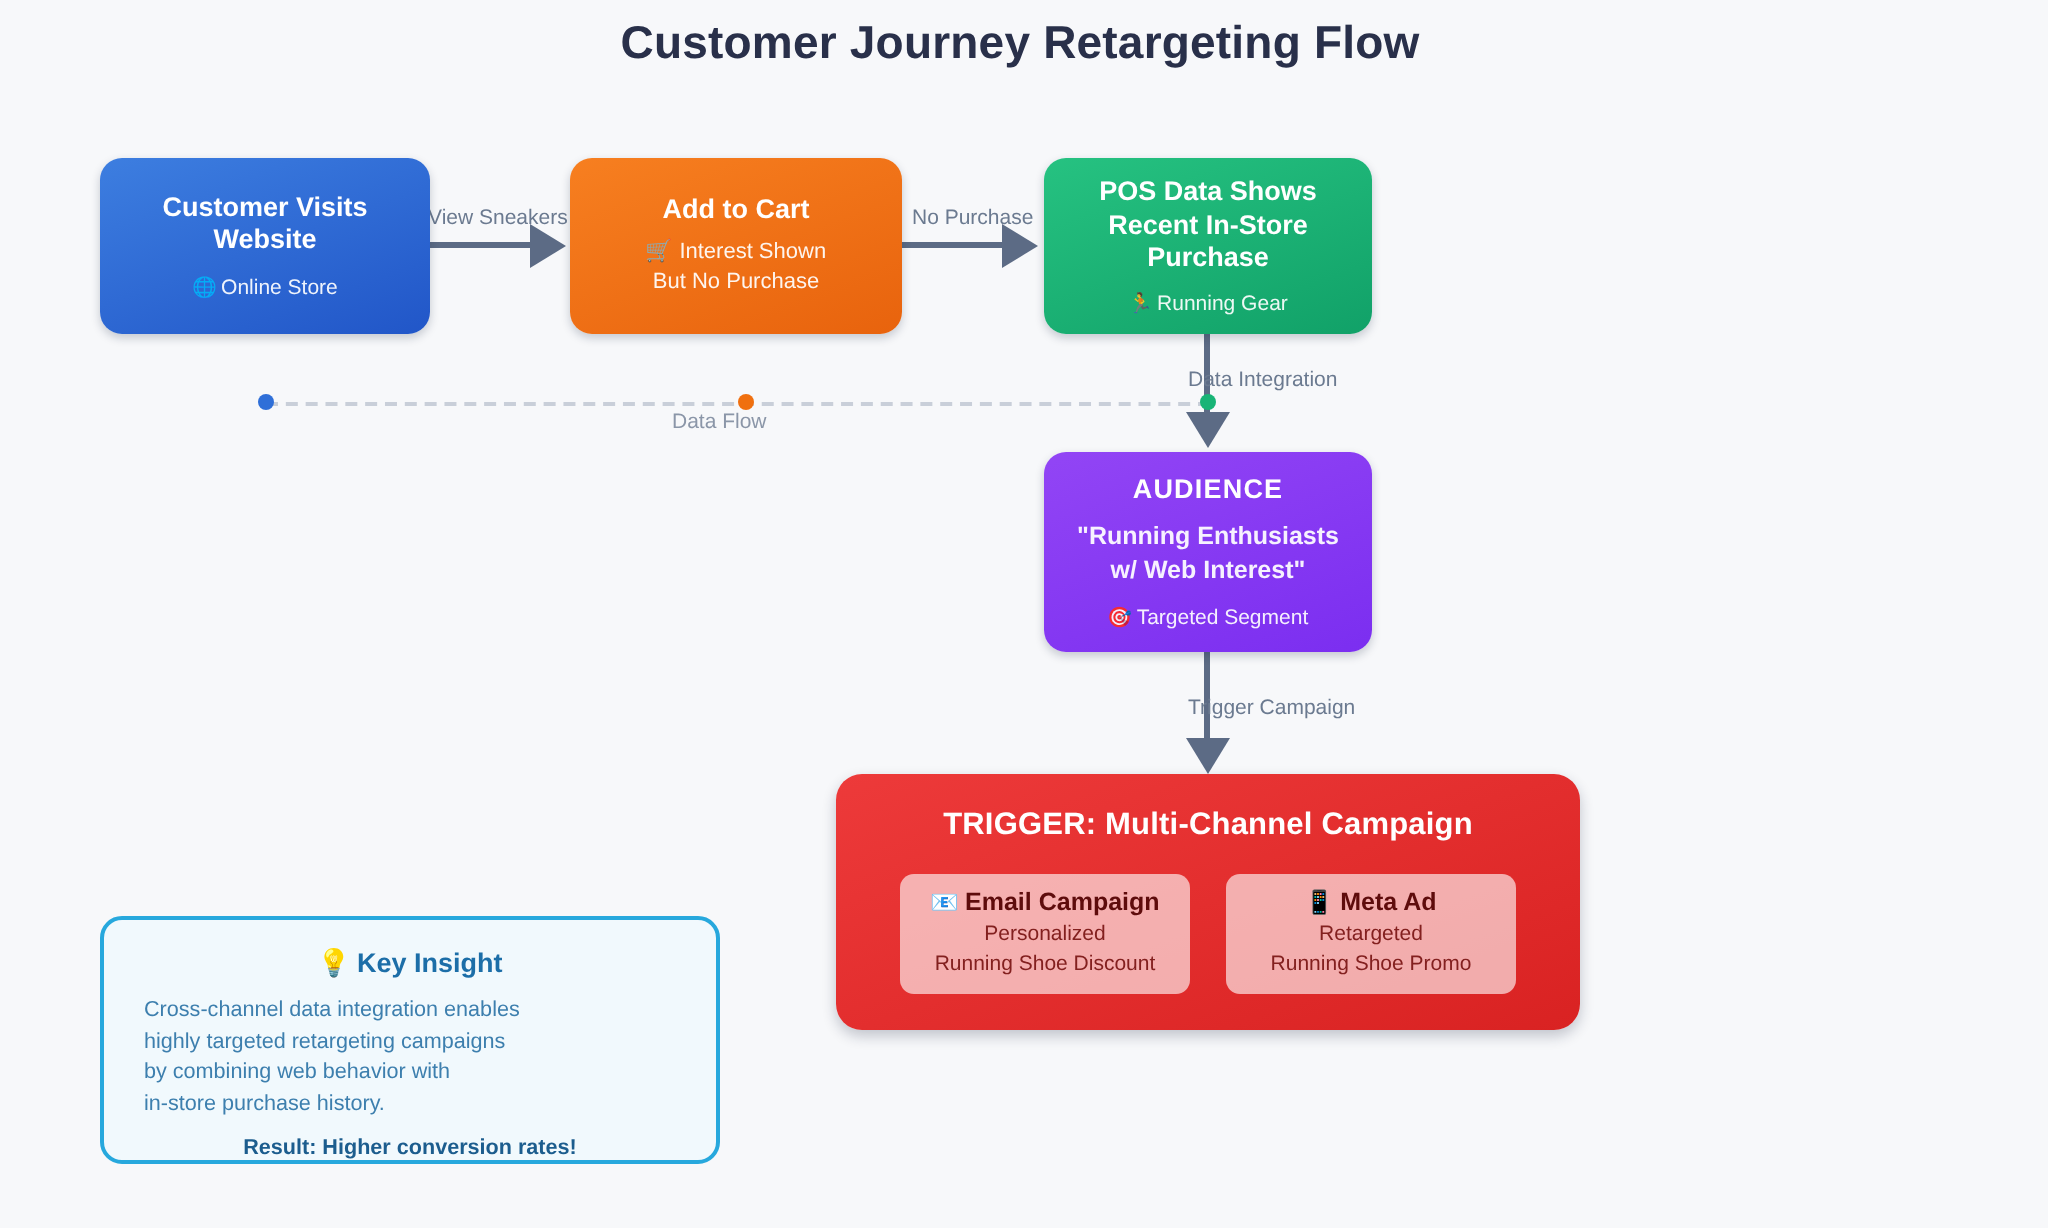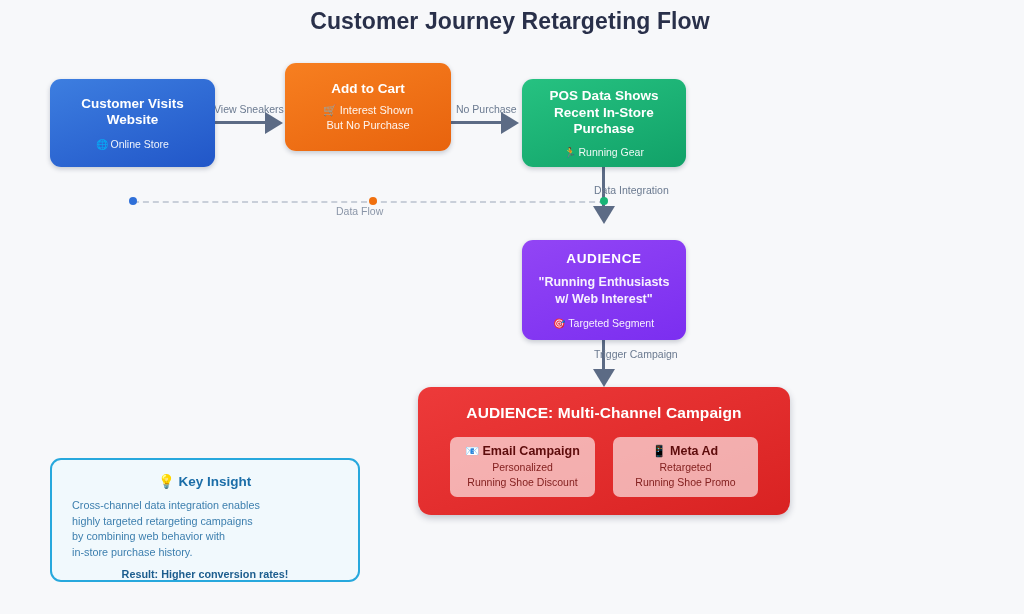--- a/index.html
+++ b/index.html
@@ -30,25 +30,25 @@
     box-shadow: 0 2px 5px rgba(20,30,60,.22);
     padding: 6px 8px;
   }
   .node .nd-title { font-size: 13.5px; font-weight: bold; line-height: 16px; }
   .node .nd-sub   { font-size: 11px; line-height: 15px; color: rgba(255,255,255,.93); }
   .node .nd-tag   { font-size: 10.5px; color: rgba(255,255,255,.92); margin-top: 4px; }
   .nd-tag .emo { font-size: 10px; margin-right: 2px; }
 
   #node-web    { left: 50px;  top: 79px;  width: 165px; height: 88px;
                  background: linear-gradient(160deg,#3d7ee0 0%,#2156c8 100%); }
-  #node-cart   { left: 285px; top: 63px;  width: 166px; height: 88px;
+  #node-cart   { left: 285px; top: 79px;  width: 166px; height: 88px;
                  background: linear-gradient(160deg,#f77f20 0%,#e8630d 100%); }
   #node-pos    { left: 522px; top: 79px;  width: 164px; height: 88px;
                  background: linear-gradient(160deg,#26c281 0%,#11a168 100%); }
-  #node-aud    { left: 522px; top: 240px; width: 164px; height: 100px;
+  #node-aud    { left: 522px; top: 226px; width: 164px; height: 100px;
                  background: linear-gradient(160deg,#9245f5 0%,#7b2ef0 100%); }
   #node-web .nd-title { margin-bottom: 6px; }
   #node-aud .nd-title { letter-spacing: .6px; margin-bottom: 7px; font-size: 13.5px; }
   #node-aud .nd-sub   { font-size: 12.5px; font-weight: bold; line-height: 17px; }
   #node-aud .nd-tag   { margin-top: 9px; }
   #node-pos .nd-title { line-height: 16.5px; }
   #node-pos .nd-tag   { margin-top: 8px; }
   #node-cart .nd-title { margin-bottom: 6px; }
 
   
@@ -173,21 +173,21 @@
   <div class="node" id="node-aud">
     <div class="nd-title">AUDIENCE</div>
     <div class="nd-sub">"Running Enthusiasts</div>
     <div class="nd-sub">w/ Web Interest"</div>
     <div class="nd-tag">
       <span class="emo">🎯</span><span>Targeted Segment</span>
     </div>
   </div>
 
   <div id="node-trigger">
-    <div id="trigger-title">AUDIENCE: Multi-Channel Campaign</div>
+    <div id="trigger-title">TRIGGER: Multi-Channel Campaign</div>
     <div id="trigger-cards">
       <div class="tcard">
         <div class="tc-head">
           <span class="emo">📧</span><span>Email Campaign</span>
         </div>
         <div class="tc-l1">Personalized</div>
         <div class="tc-l2">Running Shoe Discount</div>
       </div>
       <div class="tcard">
         <div class="tc-head">

